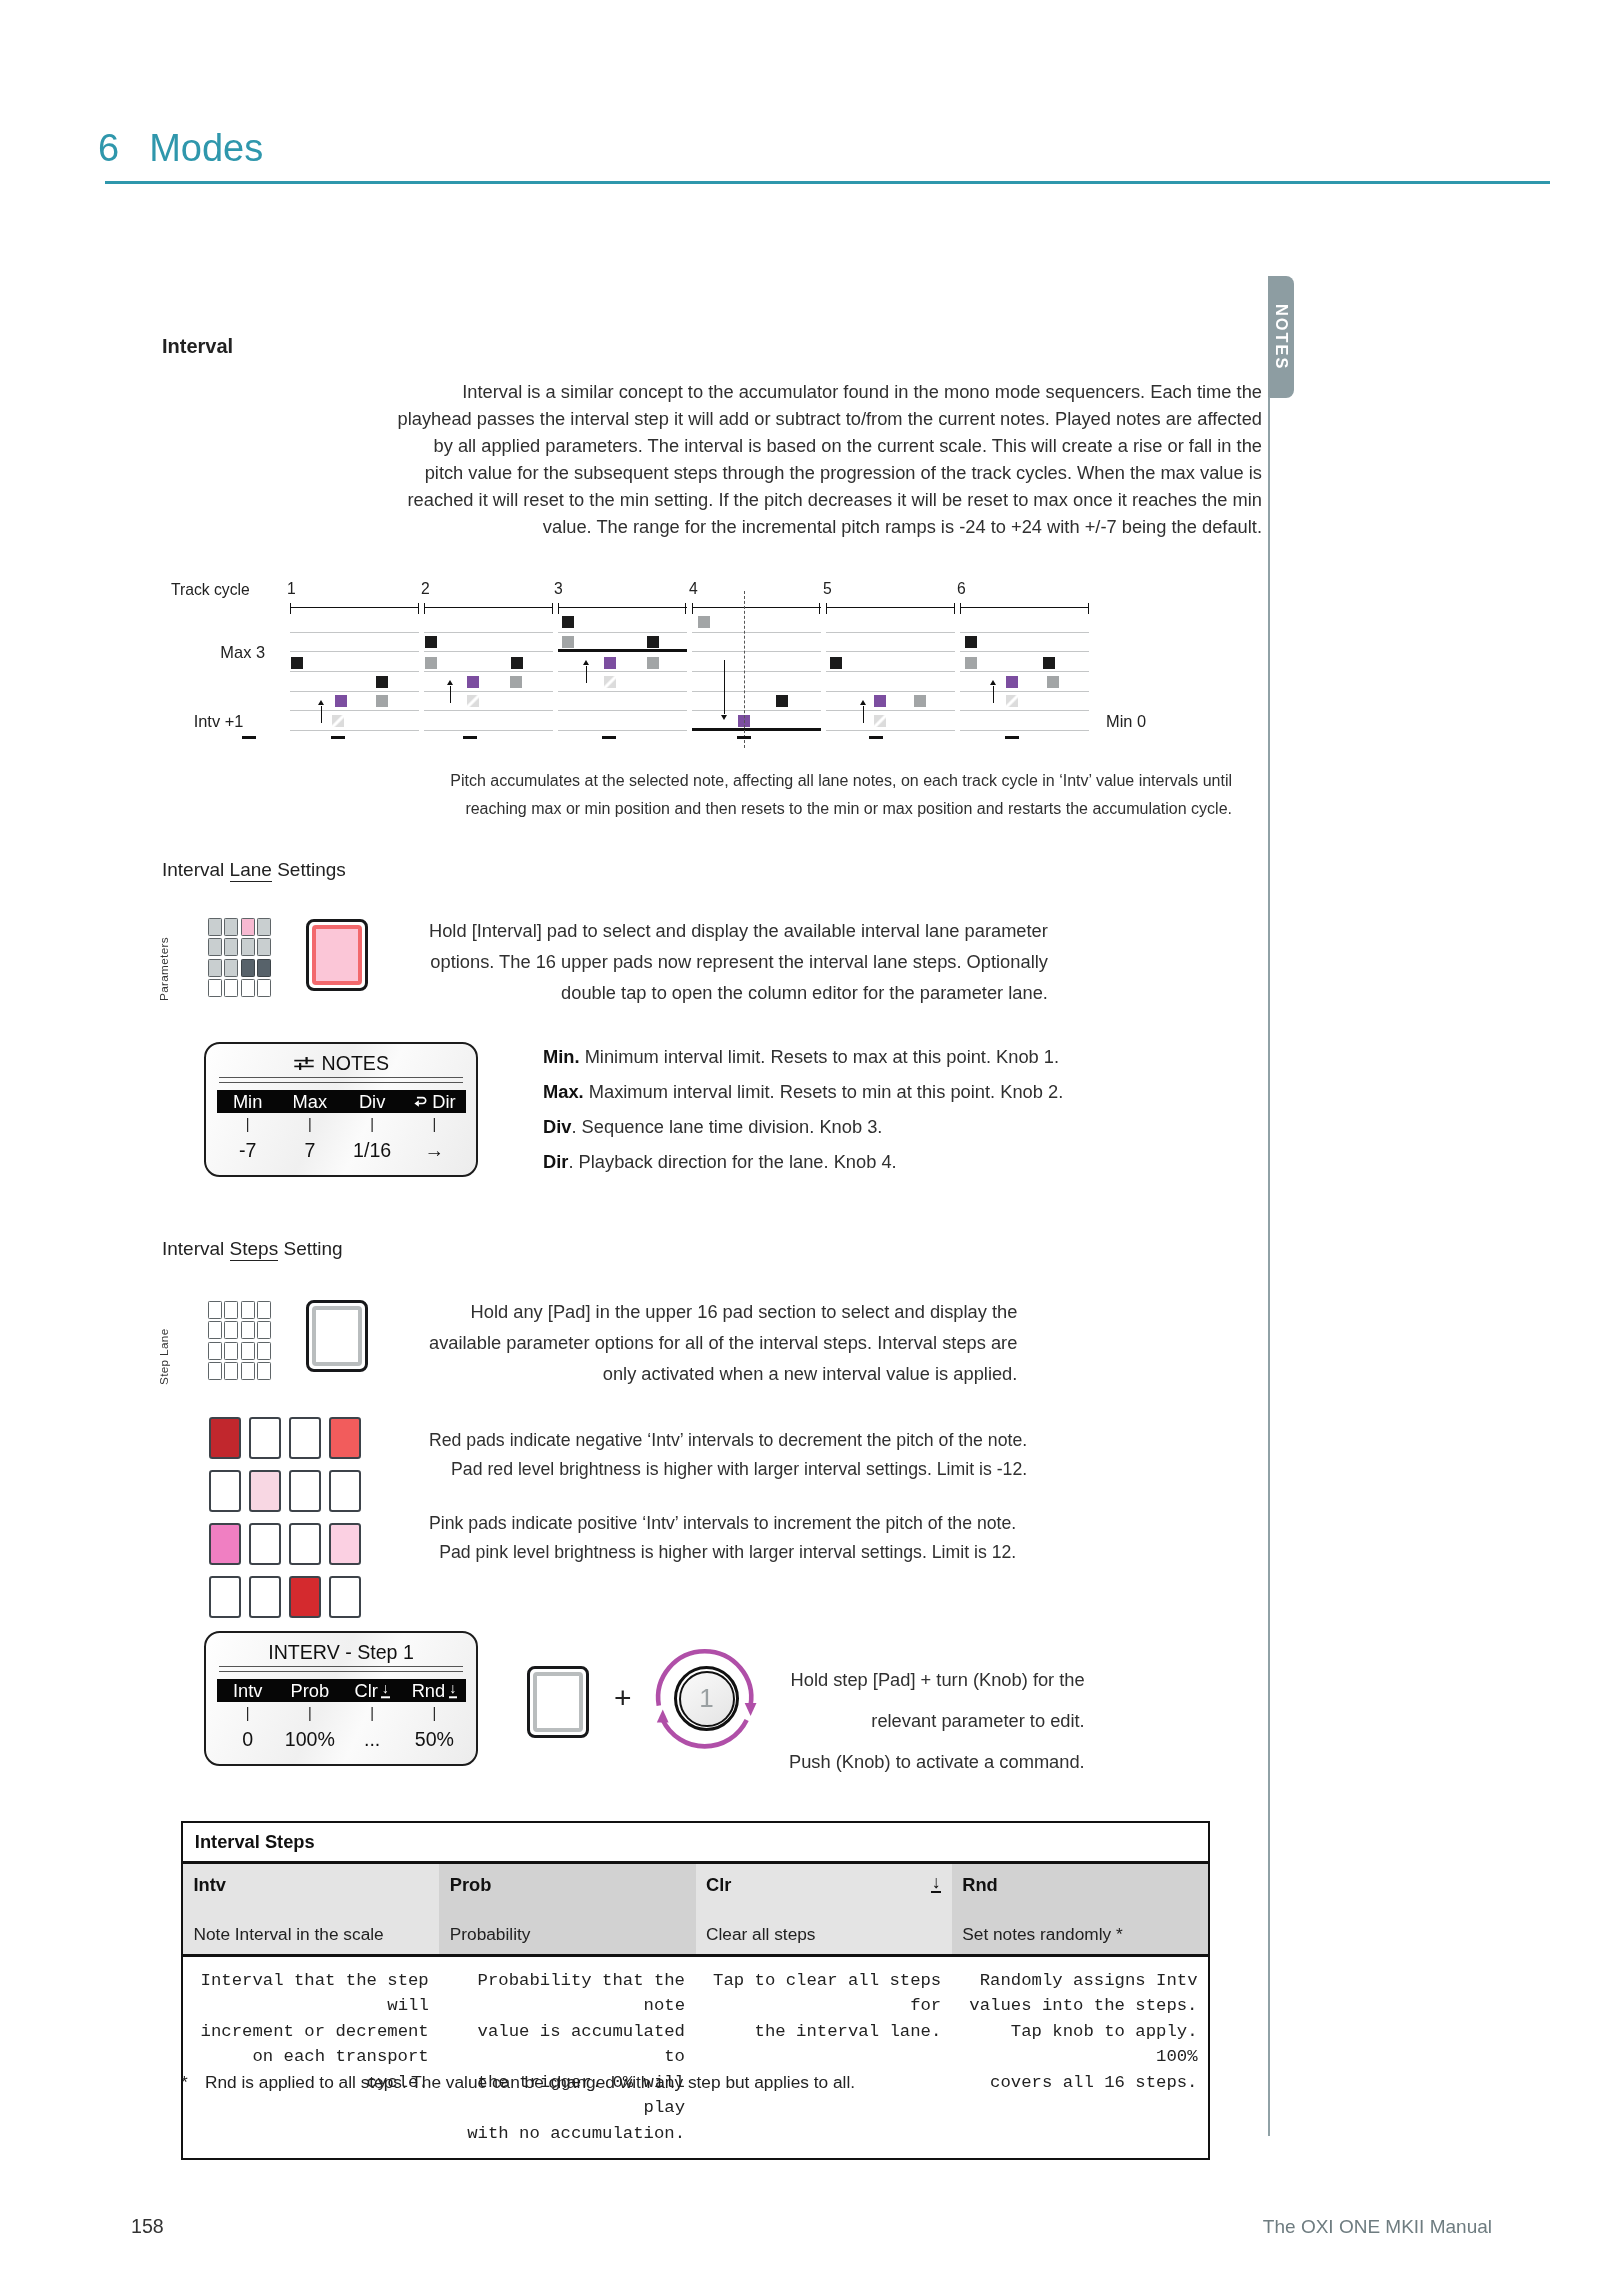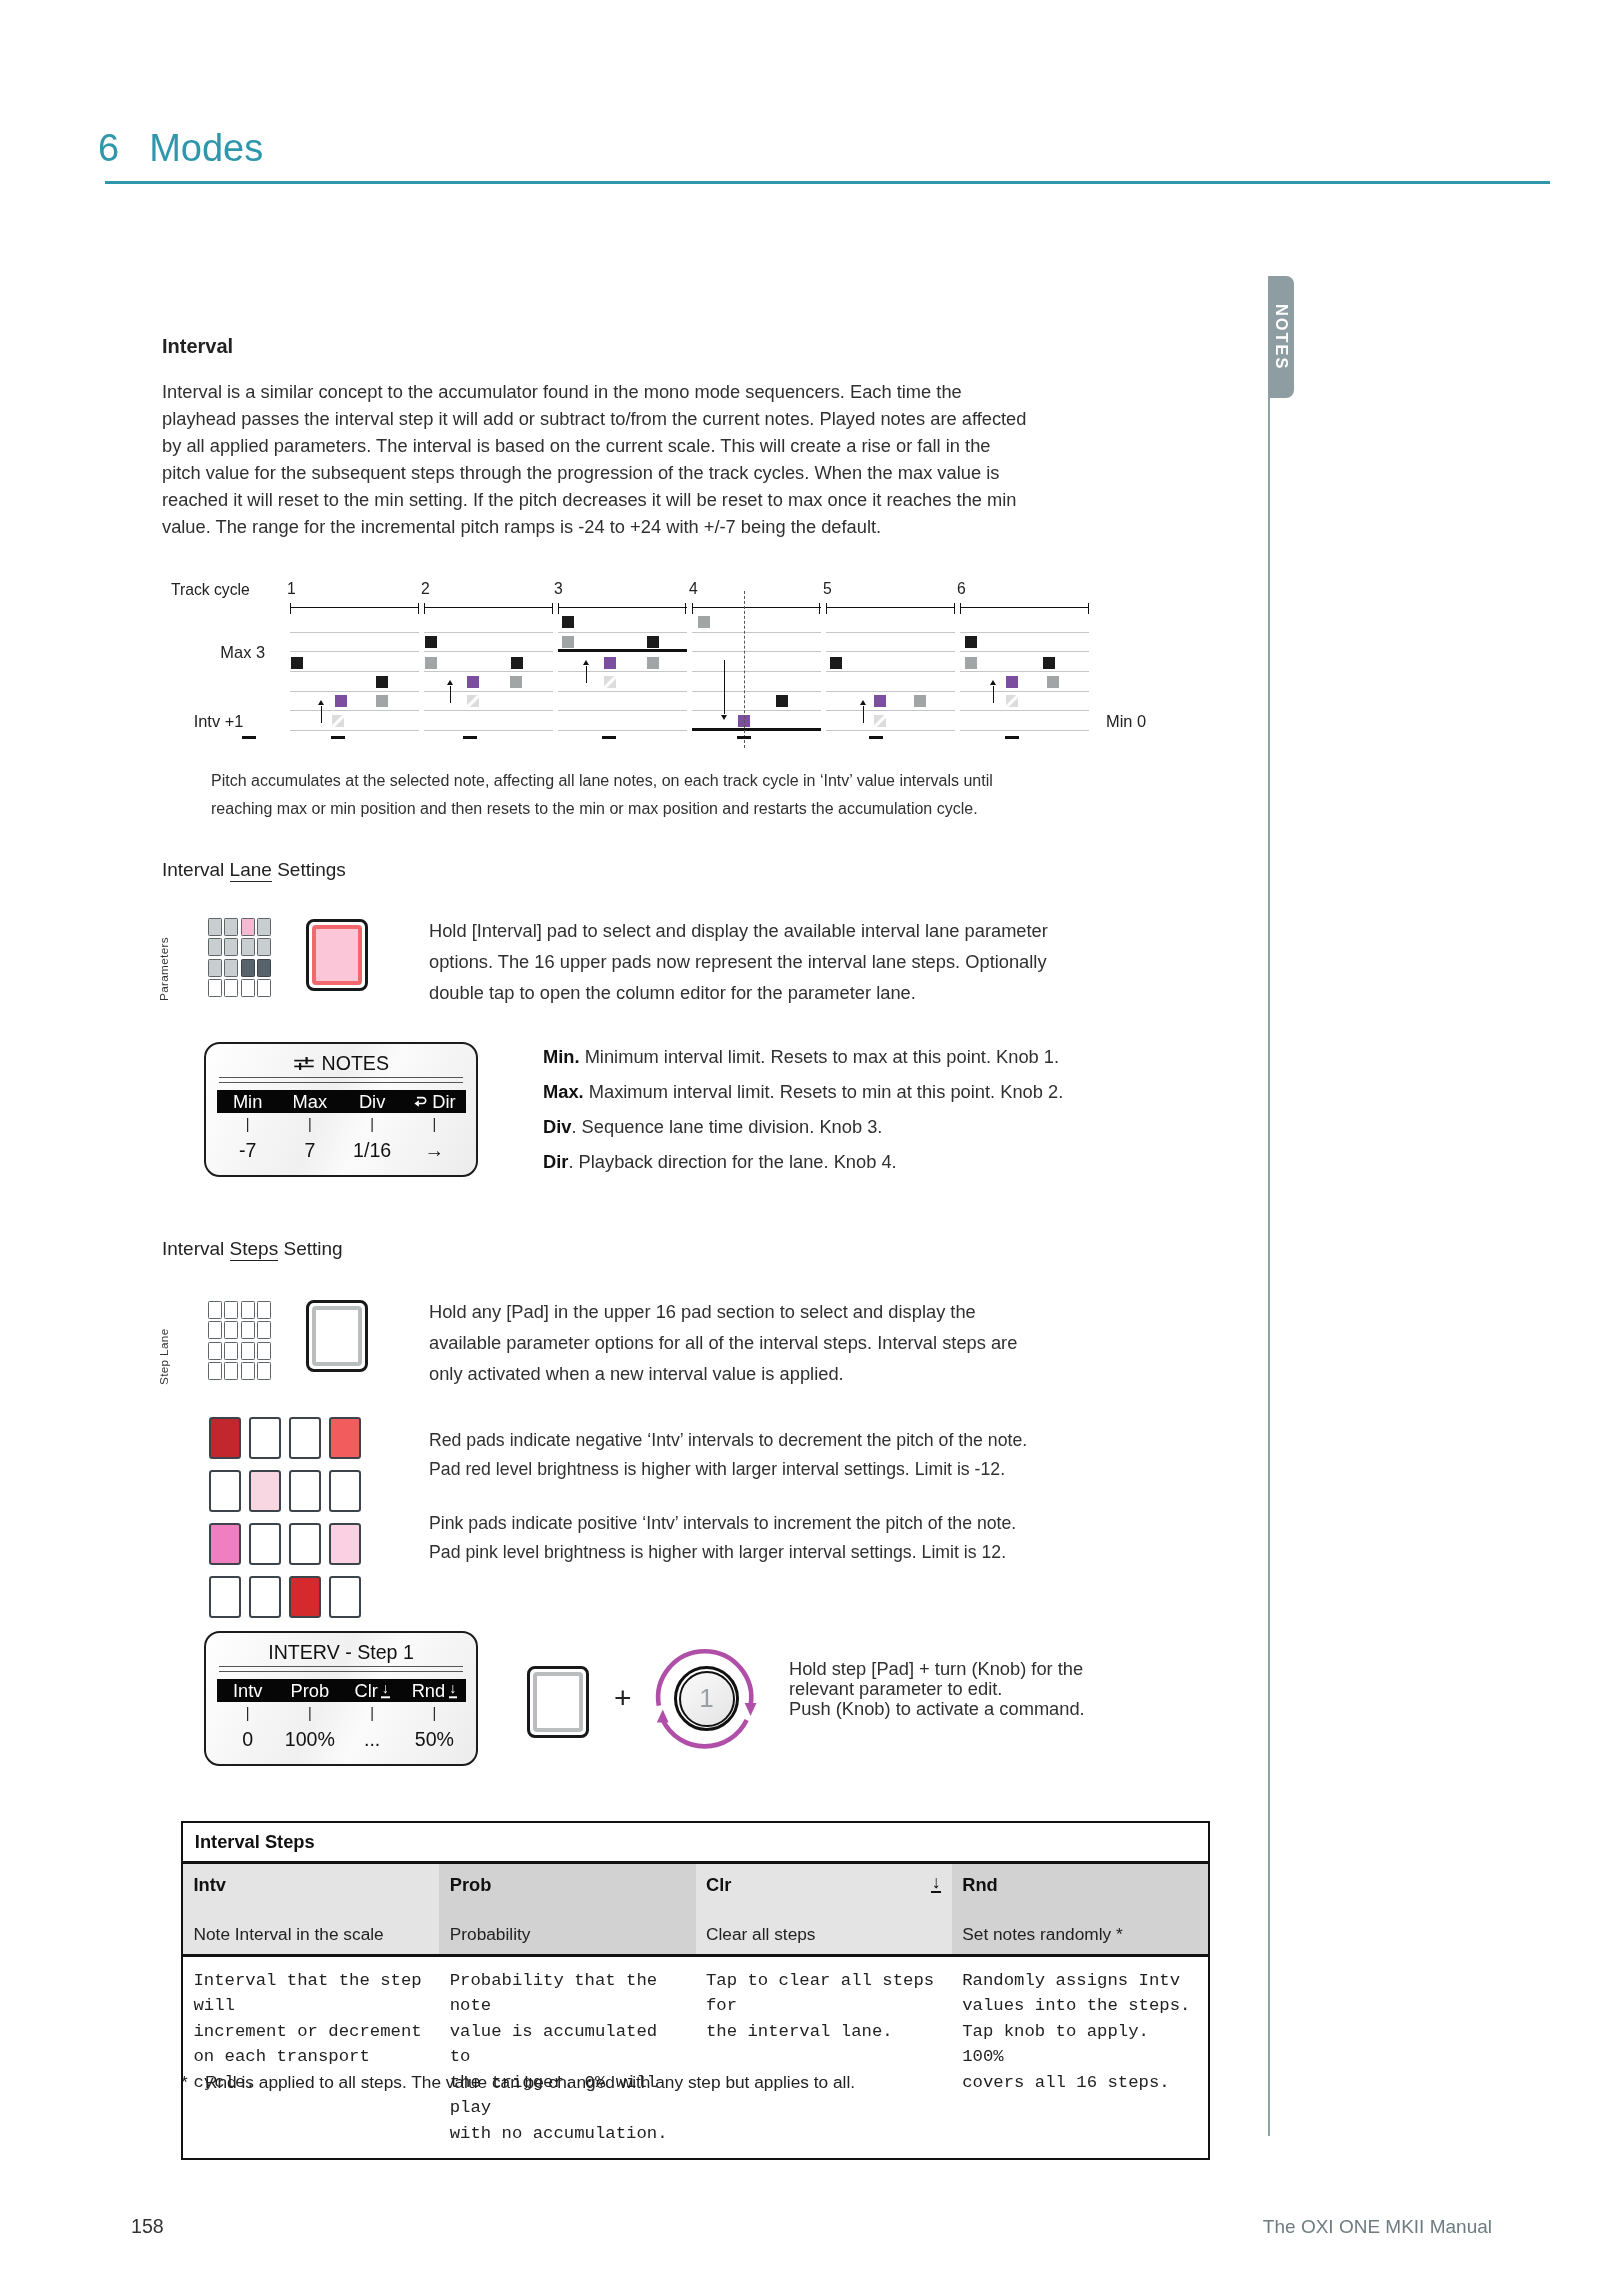--- a/index.html
+++ b/index.html
@@ -1,19 +1,19 @@
 <!DOCTYPE html>
 <html style="font-size:10.5px"><head>
 <meta charset="utf-8">
 <style>
   html,body{margin:0;padding:0;background:#ffffff;}
   #page{position:relative;width:1623px;height:2295px;background:#fff;overflow:hidden;
         font-family:"Liberation Sans", sans-serif;color:#2b2b2b;}
   .abs{position:absolute;}
-  .ml{white-space:pre-line;}
+  .ml{white-space:pre-line;text-align:right;}
 
   
   .chapter{left:98px;top:127px;font-size:38px;color:#2f97ac;display:flex;gap:30px;}
   .chapter-rule{left:105px;top:181px;width:1445px;height:3.3px;background:#2f97ac;}
 
   
   .notes-tab{left:1268px;top:276px;width:26px;height:122px;background:#8d9da2;
              border-radius:0 7.9px 7.9px 0;display:flex;align-items:center;justify-content:center;
              writing-mode:vertical-rl;color:#fff;font-weight:bold;font-size:16.4px;letter-spacing:2px;}
   .notes-rule{left:1268px;top:397px;width:2px;height:1739px;background:#90a1a6;}
@@ -414,21 +414,21 @@
   <div class="abs plus" style="left:614px;top:1681px;">+</div>
   <svg class="abs" style="left:647px;top:1640px;" width="118" height="118" viewBox="0 0 180 180">
     <path d="M18,100 A71,71 0 1 1 158,100" fill="none" stroke="#b04fa8" stroke-width="7"></path>
     <polygon points="149,96 167,96 158,116" fill="#b04fa8"></polygon>
     <path d="M152,122 A71,71 0 0 1 24,122" fill="none" stroke="#b04fa8" stroke-width="7"></path>
     <polygon points="15,126 33,126 24,106" fill="#b04fa8"></polygon>
   </svg>
   <div class="abs knob" style="left:674px;top:1666px;">
     <div class="in">1</div>
   </div>
-  <div class="abs holdtext ml" style="left:789px;top:1659px;line-height:20px;">Hold step [Pad] + turn (Knob) for the
+  <div class="abs holdtext ml" style="left:789px;top:1659px;line-height:41px;">Hold step [Pad] + turn (Knob) for the
 relevant parameter to edit.
 Push (Knob) to activate a command.</div>
 
   <div class="abs tbl">
     <div class="trow">Interval Steps</div>
     <div class="hgrid">
       <div class="hcell">
         <div class="hname">
             <span>Intv</span>
           </div>

